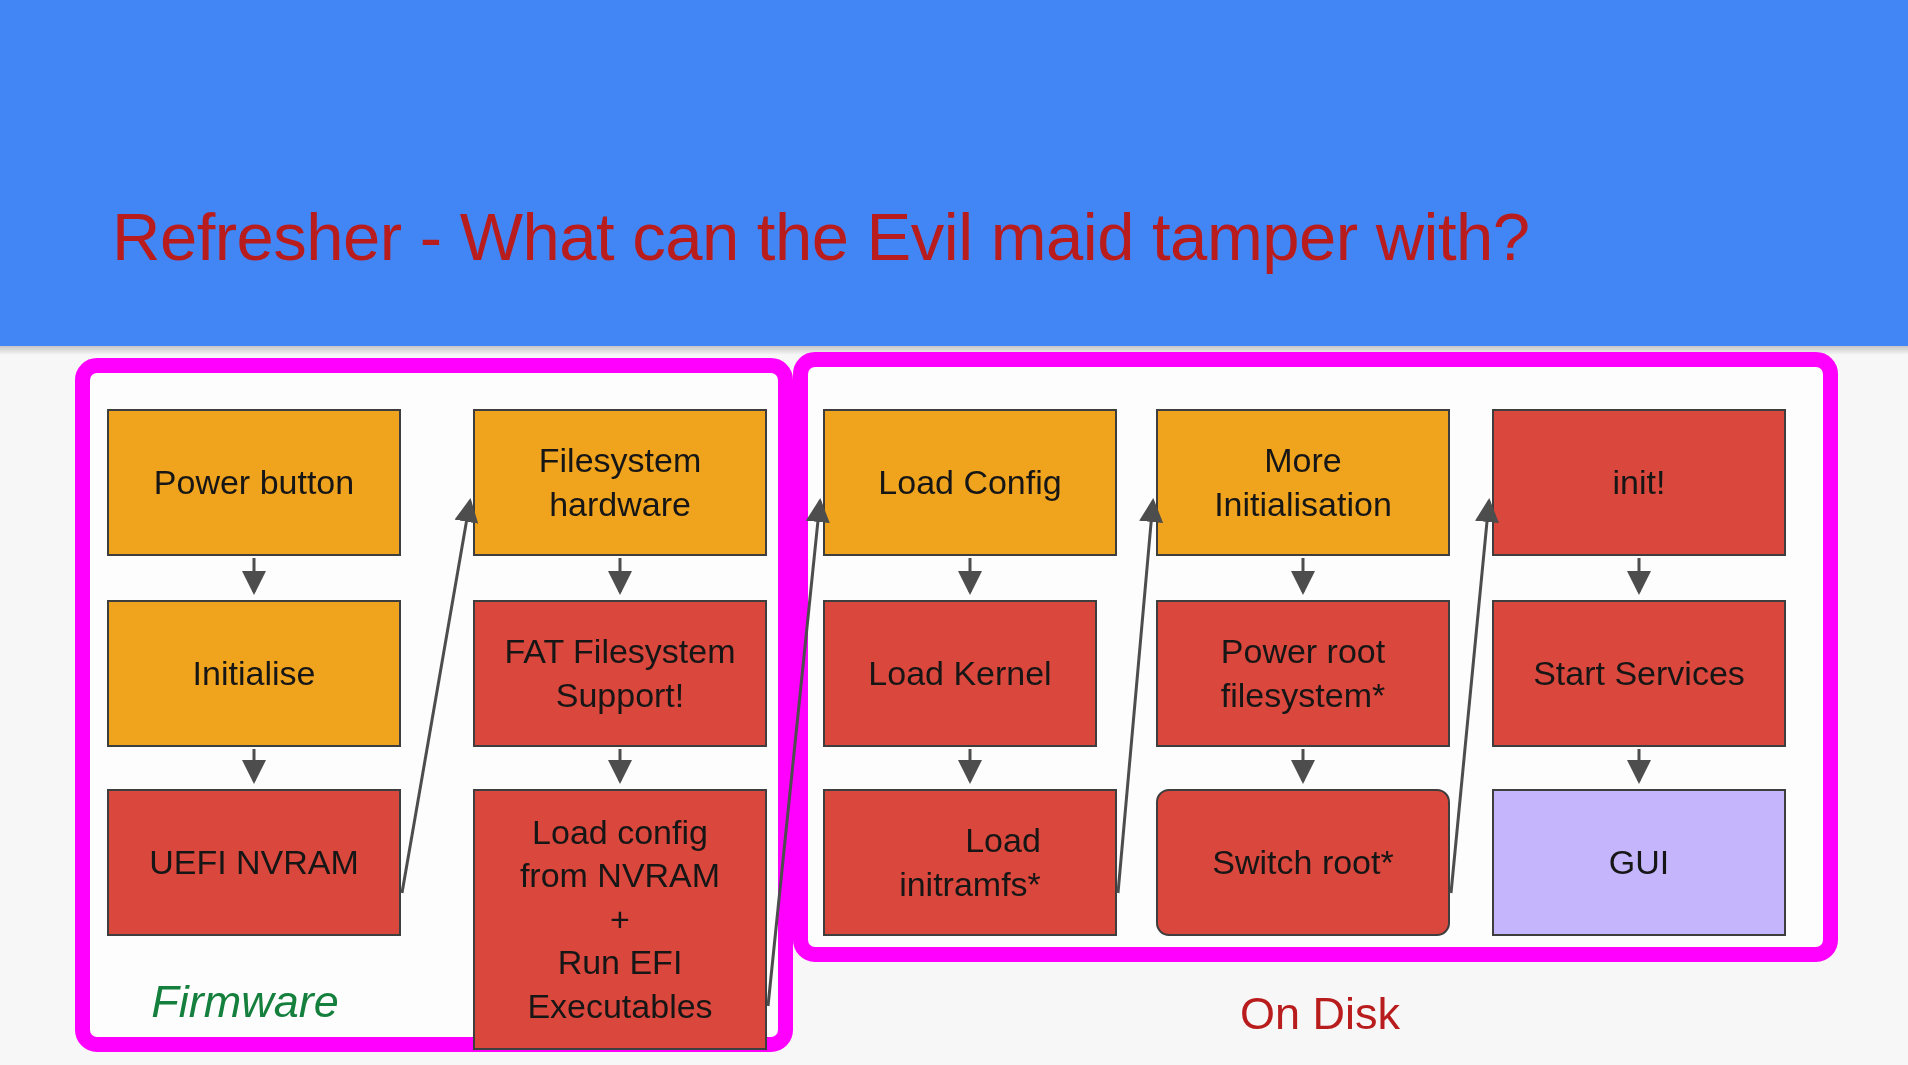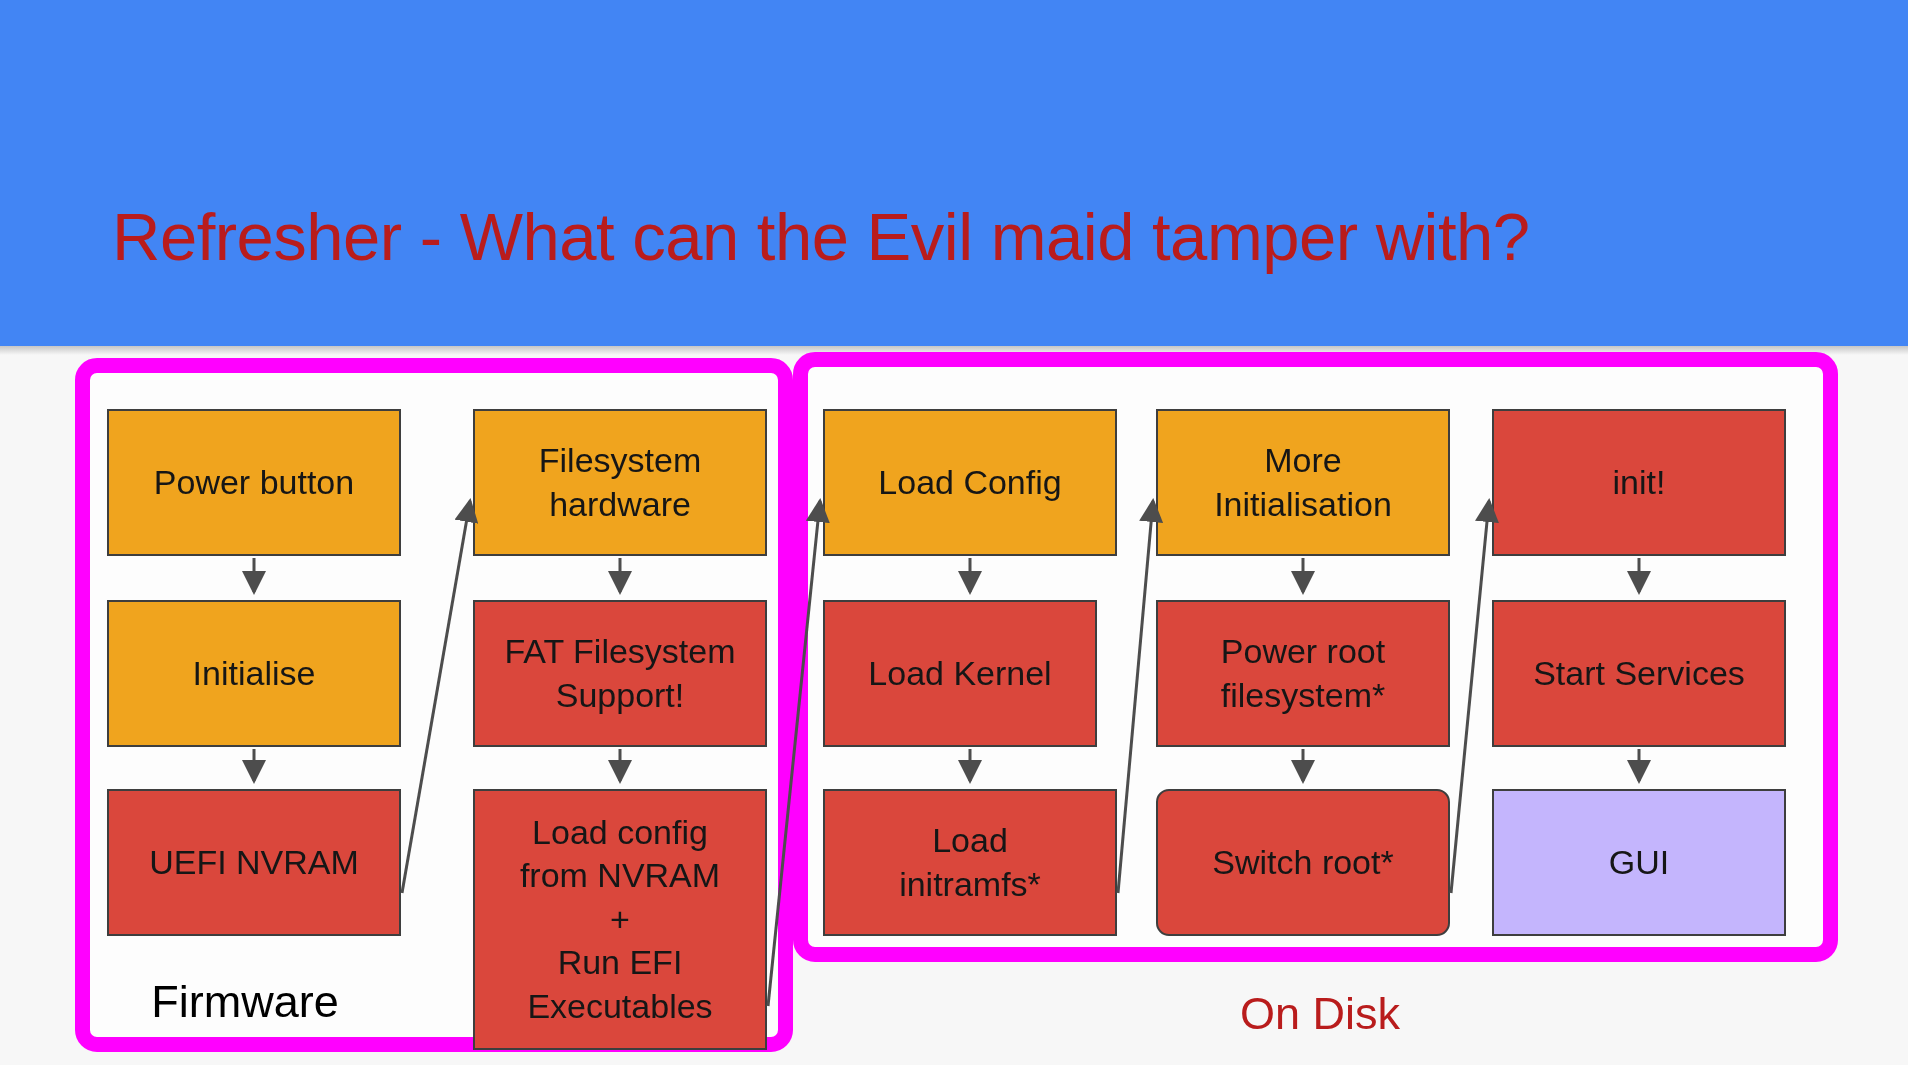--- a/index.html
+++ b/index.html
@@ -75,39 +75,39 @@
 </head>
 <body>
 
 <div class="header" style="background: rgb(66, 133, 244);"></div>
 <div class="header-shadow"></div>
 <div class="slide-title" style="color: #b91c1c;">Refresher - What can the Evil maid tamper with?</div>
 
 <div class="region" id="region-firmware" style="border-color: rgb(255, 0, 255);"></div>
 <div class="region" id="region-ondisk" style="border-color: rgb(255, 0, 255);"></div>
 
-<div class="region-label" id="label-firmware" style="color: #000000;">Firmware</div>
+<div class="region-label" id="label-firmware" style="color: #15803d; font-style: italic;">Firmware</div>
 <div class="region-label" id="label-ondisk" style="color: #b91c1c;">On Disk</div>
 
 <div id="nodes">
     <div class="node" style="left: 107px; top: 409px; width: 294px; height: 147px; background: rgb(240, 164, 30); border-color: rgb(62, 62, 62); text-align: center;">Power button</div>
     <div class="node" style="left: 107px; top: 600px; width: 294px; height: 147px; background: rgb(240, 164, 30); border-color: rgb(62, 62, 62);">Initialise</div>
     <div class="node" style="left: 107px; top: 789px; width: 294px; height: 147px; background: rgb(218, 71, 60); border-color: rgb(62, 62, 62);">UEFI NVRAM</div>
     <div class="node" style="left: 473px; top: 409px; width: 294px; height: 147px; background: rgb(240, 164, 30); border-color: rgb(62, 62, 62);">Filesystem
 hardware</div>
     <div class="node" style="left: 473px; top: 600px; width: 294px; height: 147px; background: rgb(218, 71, 60); border-color: rgb(62, 62, 62);">FAT Filesystem
 Support!</div>
     <div class="node" style="left: 473px; top: 789px; width: 294px; height: 261px; background: rgb(218, 71, 60); border-color: rgb(62, 62, 62);">Load config
 from NVRAM
 +
 Run EFI
 Executables</div>
     <div class="node" style="left: 823px; top: 409px; width: 294px; height: 147px; background: rgb(240, 164, 30); border-color: rgb(62, 62, 62);">Load Config</div>
     <div class="node" style="left: 823px; top: 600px; width: 274px; height: 147px; background: rgb(218, 71, 60); border-color: rgb(62, 62, 62);">Load Kernel</div>
-    <div class="node" style="left: 823px; top: 789px; width: 294px; height: 147px; background: rgb(218, 71, 60); border-color: rgb(62, 62, 62);">Load
+    <div class="node" style="left: 823px; top: 789px; width: 294px; height: 147px; background: rgb(218, 71, 60); border-color: rgb(62, 62, 62); text-align: right;">Load
 initramfs*</div>
     <div class="node" style="left: 1156px; top: 409px; width: 294px; height: 147px; background: rgb(240, 164, 30); border-color: rgb(62, 62, 62);">More
 Initialisation</div>
     <div class="node" style="left: 1156px; top: 600px; width: 294px; height: 147px; background: rgb(218, 71, 60); border-color: rgb(62, 62, 62);">Power root
 filesystem*</div>
     <div class="node" style="left: 1156px; top: 789px; width: 294px; height: 147px; background: rgb(218, 71, 60); border-color: rgb(62, 62, 62); border-radius: 13px;">Switch root*</div>
     <div class="node" style="left: 1492px; top: 409px; width: 294px; height: 147px; background: rgb(218, 71, 60); border-color: rgb(62, 62, 62);">init!</div>
     <div class="node" style="left: 1492px; top: 600px; width: 294px; height: 147px; background: rgb(218, 71, 60); border-color: rgb(62, 62, 62);">Start Services</div>
     <div class="node" style="left: 1492px; top: 789px; width: 294px; height: 147px; background: #c4b5fd; border-color: rgb(62, 62, 62);">GUI</div>
   </div>

